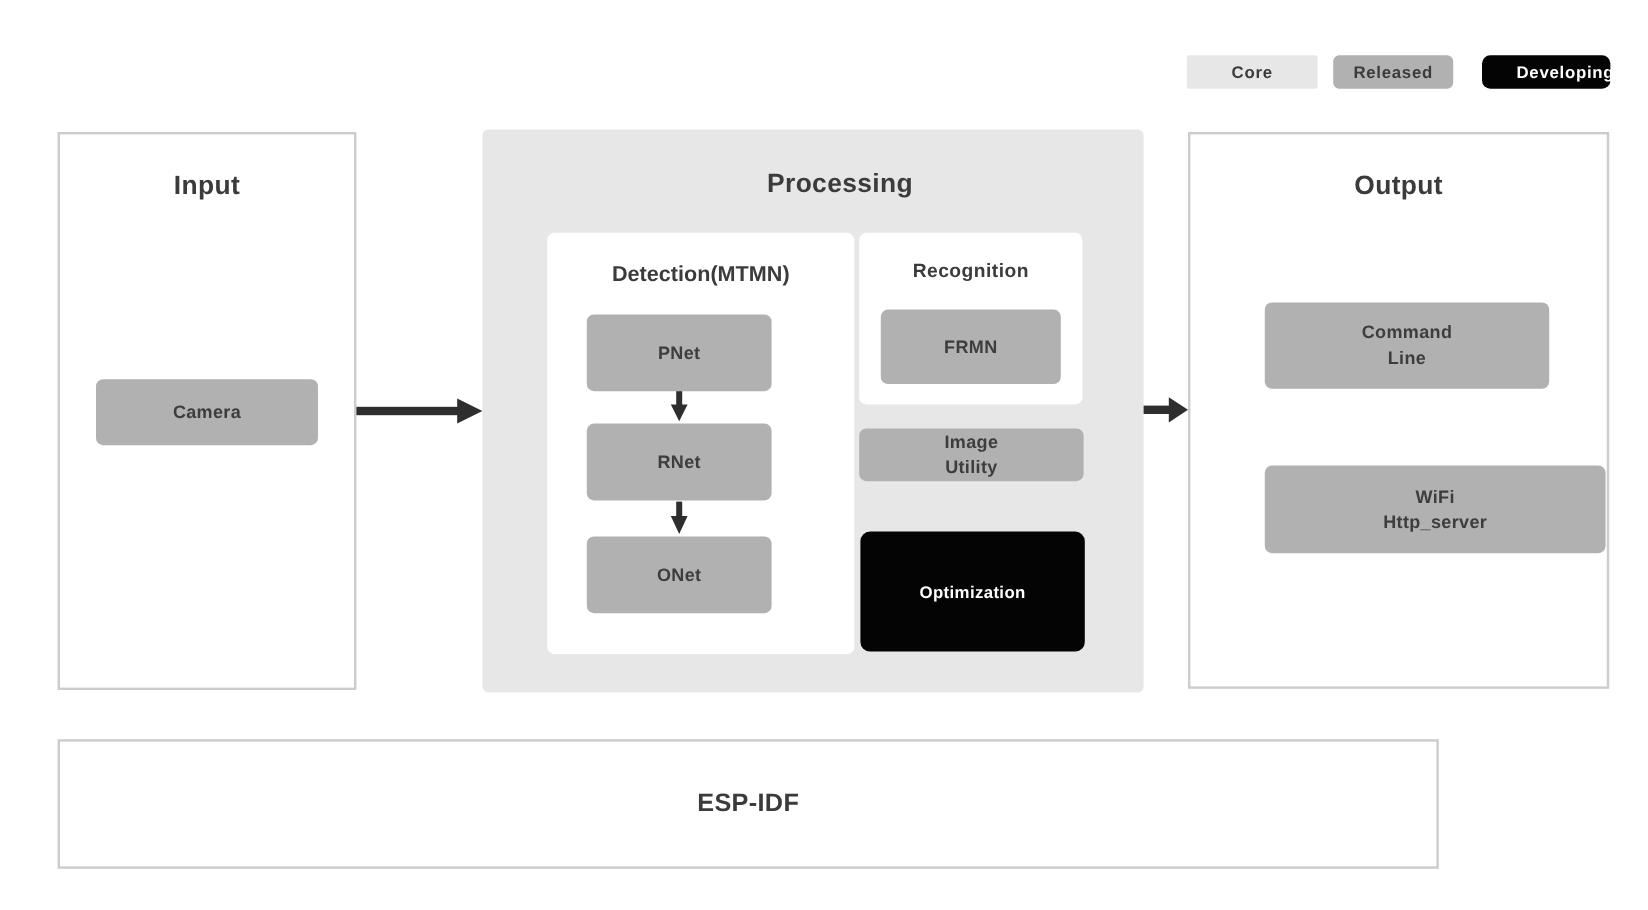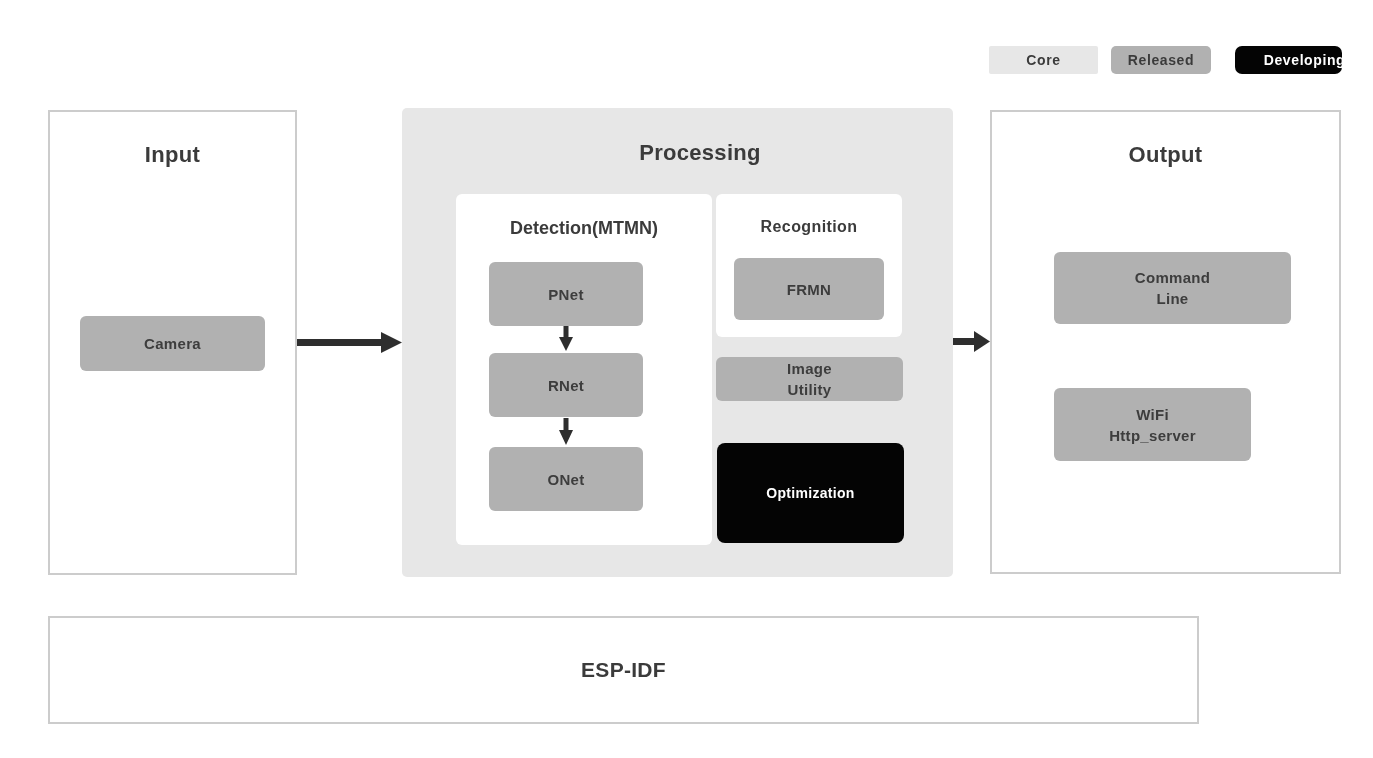--- a/index.html
+++ b/index.html
@@ -79,21 +79,21 @@
   .node-developing{background:var(--developing-fill);color:var(--text-light);font-size:14px;border-radius:8px;}
 
   .node-camera{left:30px;top:204px;width:185px;height:55px;}
   .node-pnet{left:33px;top:68px;width:154px;height:64px;}
   .node-rnet{left:33px;top:159px;width:154px;height:64px;}
   .node-onet{left:33px;top:253px;width:154px;height:64px;}
   .node-frmn{left:18px;top:64px;width:150px;height:62px;}
   .node-image-utility{left:314px;top:249px;width:187px;height:44px;}
   .node-optimization{left:315px;top:335px;width:187px;height:100px;}
   .node-command-line{left:62px;top:140px;width:237px;height:72px;}
-  .node-wifi{left:62px;top:276px;width:197px;height:73px;}
+  .node-wifi{left:62px;top:276px;width:284px;height:73px;}
 
   
   .arrows{
     position:absolute;left:0;top:0;width:1373px;height:758px;
     pointer-events:none;
   }
   .arrows rect,.arrows polygon{fill:var(--arrow);}
 </style>
 </head>
 <body>

